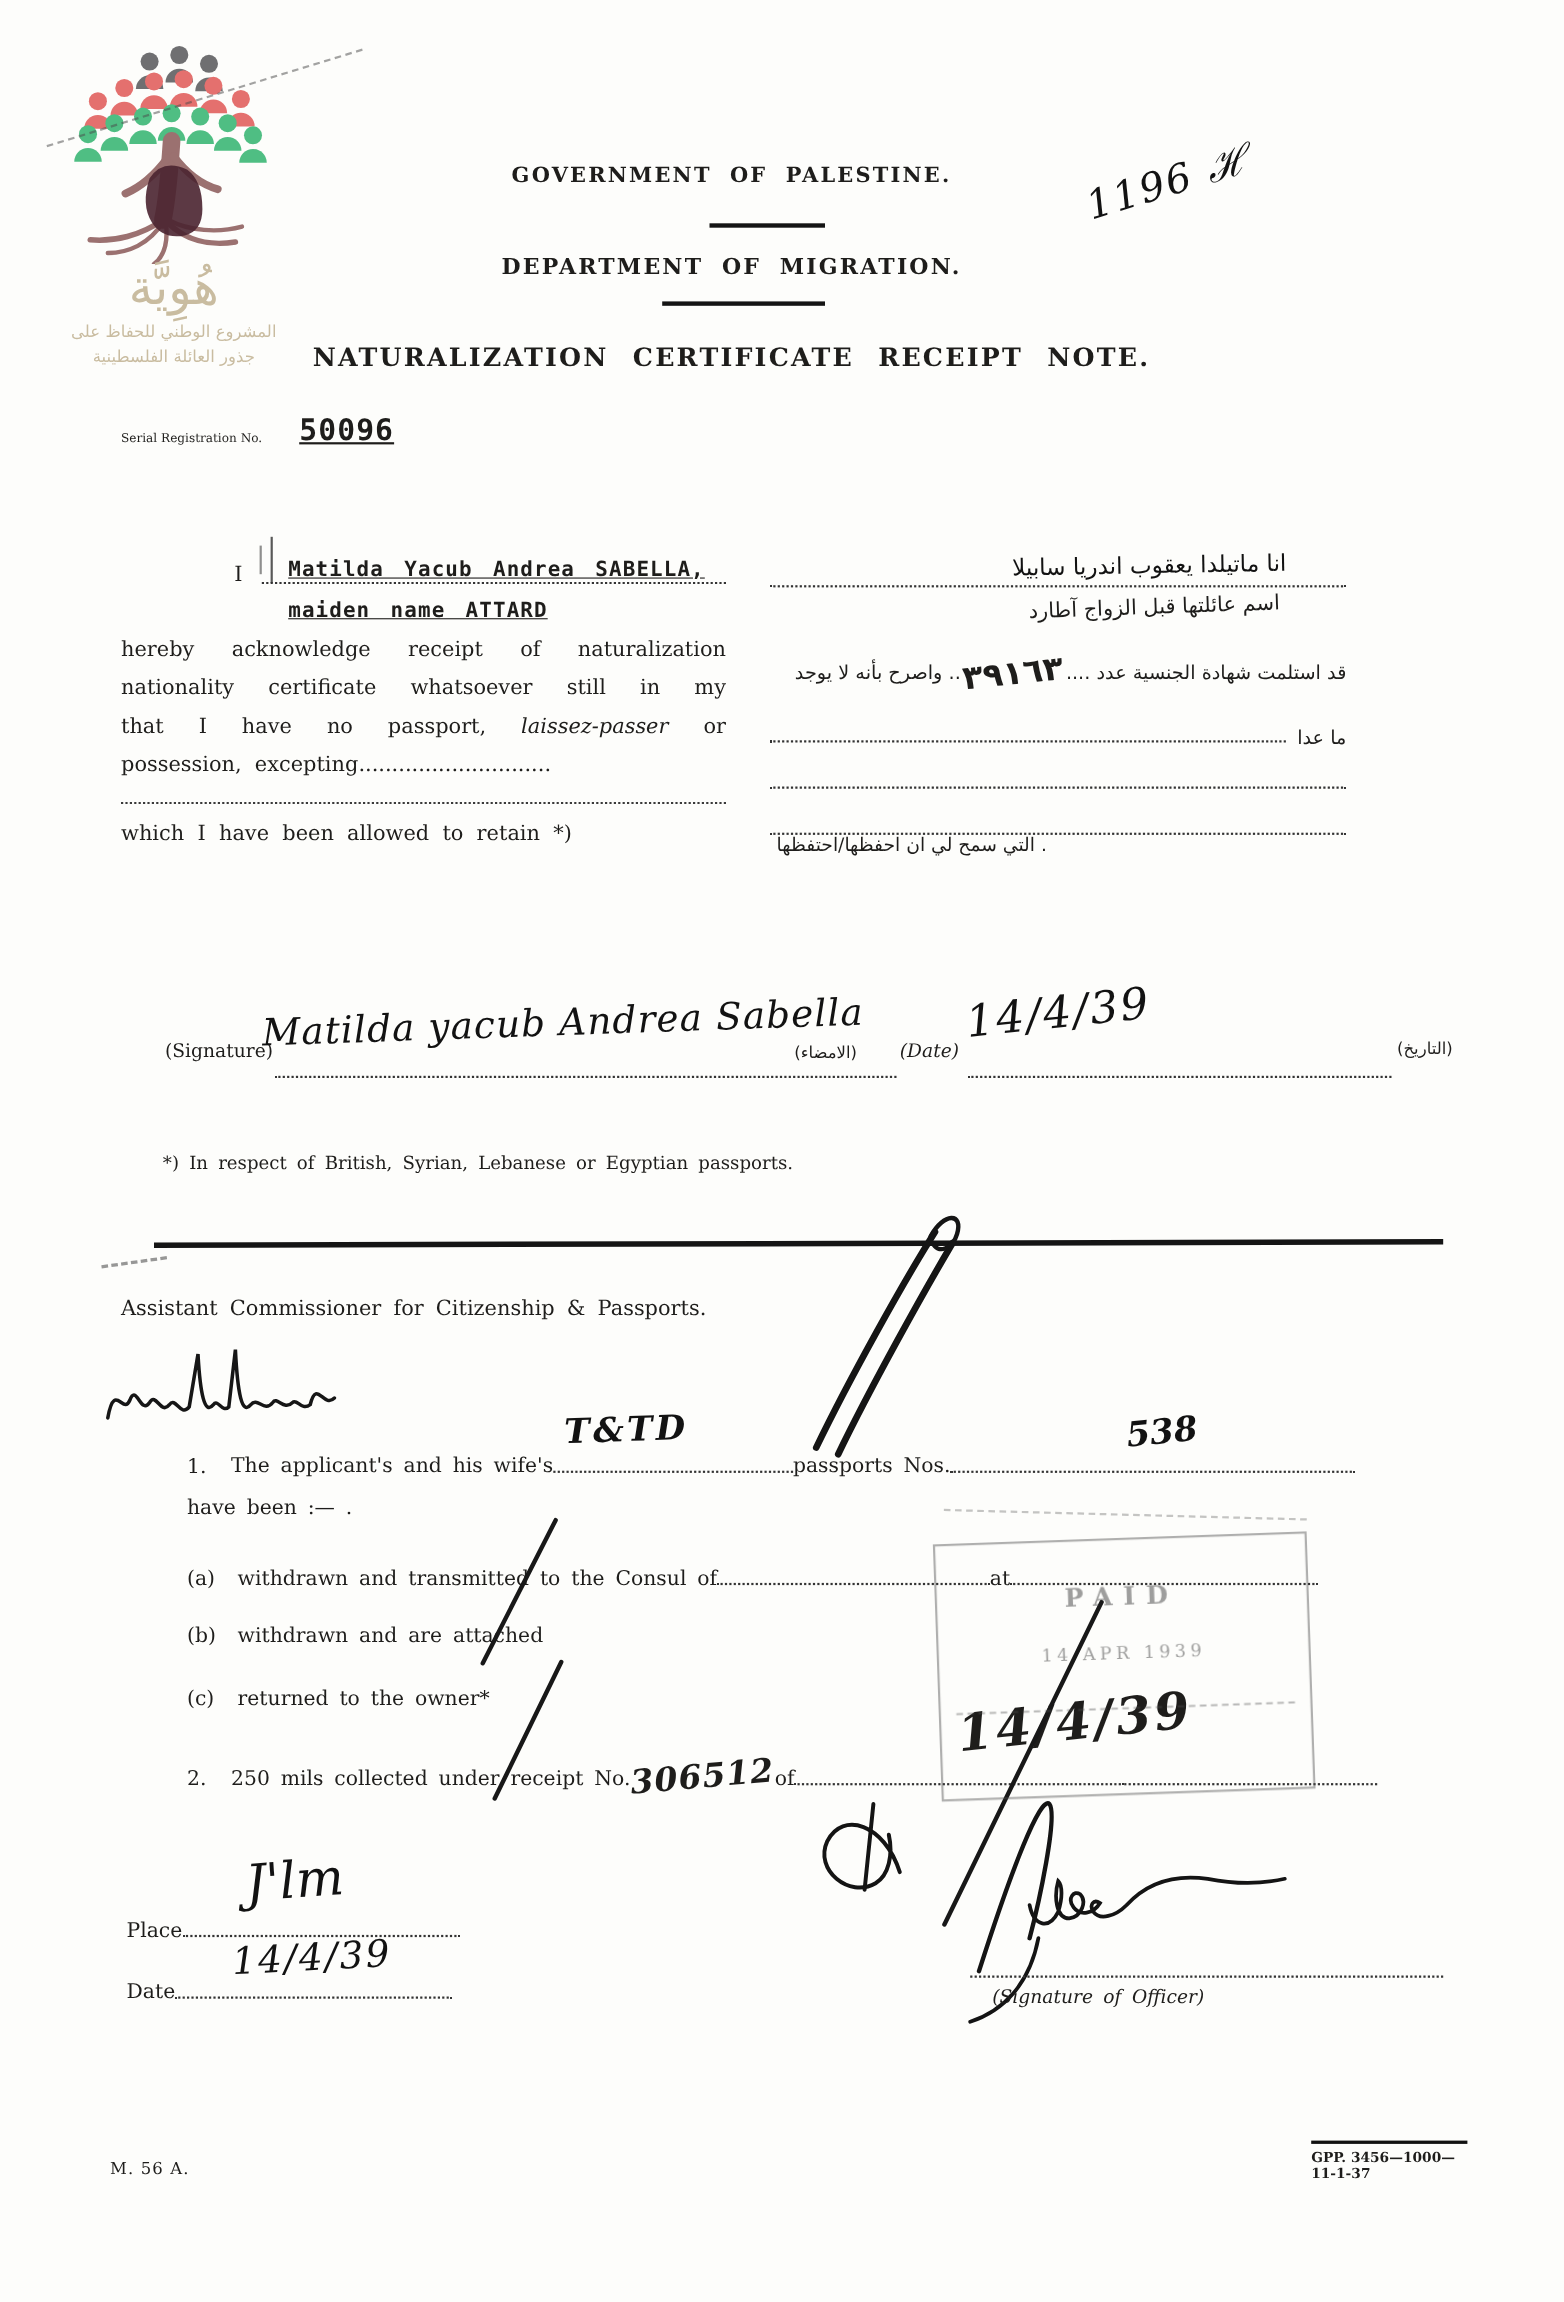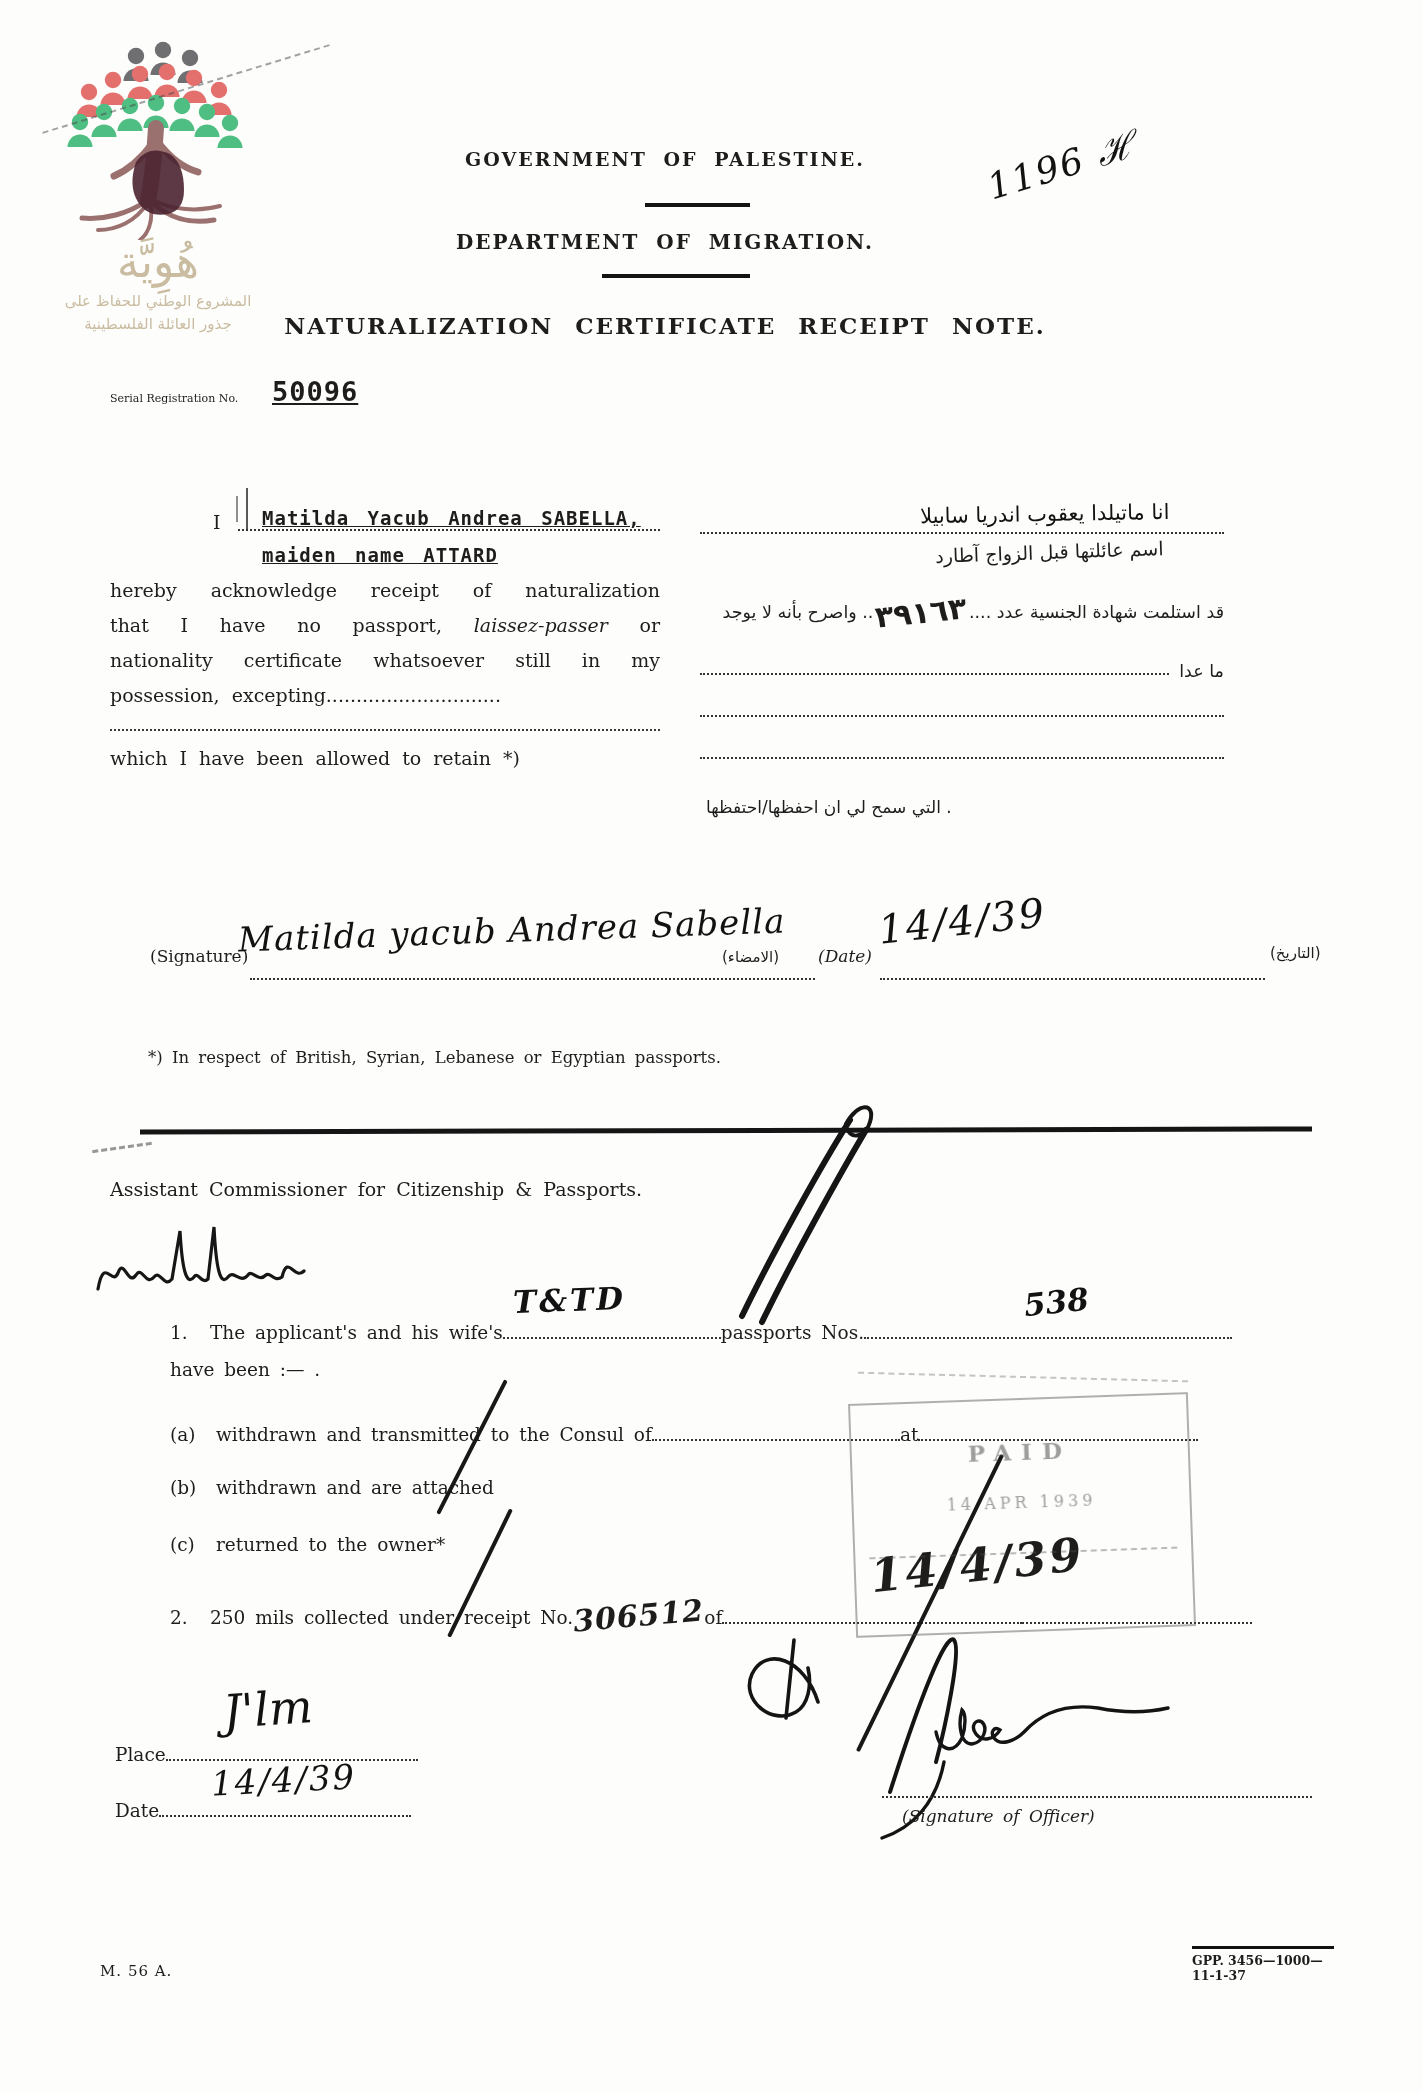--- a/index.html
+++ b/index.html
@@ -41,21 +41,21 @@
   .ar-line1 .adots{position:absolute;left:0;right:0;bottom:10px;border-bottom:2px dotted #333;}
   .ar-line1 .aname{position:absolute;right:55px;top:2px;font-size:21px;transform:rotate(-1deg);}
   .ar-maiden{text-align:right;padding-right:60px;height:46px;font-size:19px;transform:rotate(-2deg);}
   .ar-recv{height:47px;white-space:nowrap;}
   .ar-certno{display:inline-block;font-size:30px;font-weight:700;transform:rotate(-6deg);position:relative;top:5px;margin:0 2px;}
   .ar-tatbiq{height:47px;text-align:justify;text-align-last:justify;}
   .ar-except{display:flex;direction:rtl;align-items:flex-end;height:44px;}
   .ar-except .fill{flex:1;border-bottom:2px dotted #333;margin-right:10px;height:0;margin-bottom:6px;}
   .ar-dot2{margin-top:34px;border-bottom:2px dotted #333;}
   .ar-dot3{margin-top:40px;border-bottom:2px dotted #333;}
-  .ar-retain{margin-top:38px;text-align:left;padding-left:6px;font-size:17px;}
+  .ar-retain{text-align:left;padding-left:6px;font-size:17px;}
   
   .sigrow{left:110px;top:912px;width:1205px;height:90px;}
   .sig-label{position:absolute;left:40px;top:34px;font-size:17px;}
   .sig-dots{position:absolute;left:140px;width:565px;bottom:22px;border-bottom:2px dotted #333;}
   .sig-hw{position:absolute;left:128px;top:-2px;font-size:34px;transform:rotate(-2deg);white-space:nowrap;letter-spacing:1px;}
   .sig-ar{position:absolute;left:612px;top:36px;font-size:15px;}
   .date-label{position:absolute;left:708px;top:34px;font-size:17px;font-style:italic;}
   .date-hw{position:absolute;left:768px;top:-14px;font-size:40px;transform:rotate(-6deg);letter-spacing:2px;}
   .date-dots{position:absolute;left:770px;width:385px;bottom:22px;border-bottom:2px dotted #333;}
   .date-ar{position:absolute;left:1160px;top:32px;font-size:15px;}
@@ -181,22 +181,22 @@
   <div class="abs artifact-v2"></div>
 
   <div class="abs decl">
     <div class="line-name">
       <span class="pron">I</span>
       <span class="ndots"></span>
       <span class="ntyped typed">Matilda Yacub Andrea SABELLA,</span>
     </div>
     <div class="maiden typed">maiden name ATTARD</div>
     <div class="just">hereby acknowledge receipt of naturalization</div>
+    <div class="just">nationality certificate whatsoever still in my</div>
     <div class="just"><span>that I have no passport, </span><span class="em-it">laissez-passer</span><span> or</span></div>
-    <div class="just">nationality certificate whatsoever still in my</div>
     <div>possession, excepting.............................</div>
     <div class="dotrule" style="margin:16px 0 10px 0;"></div>
     <div>which I have been allowed to retain *)</div>
   </div>
 
   <div class="abs arab ar">
     <div class="ar-line1">
       <span class="adots"></span>
       <span class="aname hw" style="font-style:normal;">انا ماتيلدا يعقوب اندريا سابيلا</span>
     </div>

